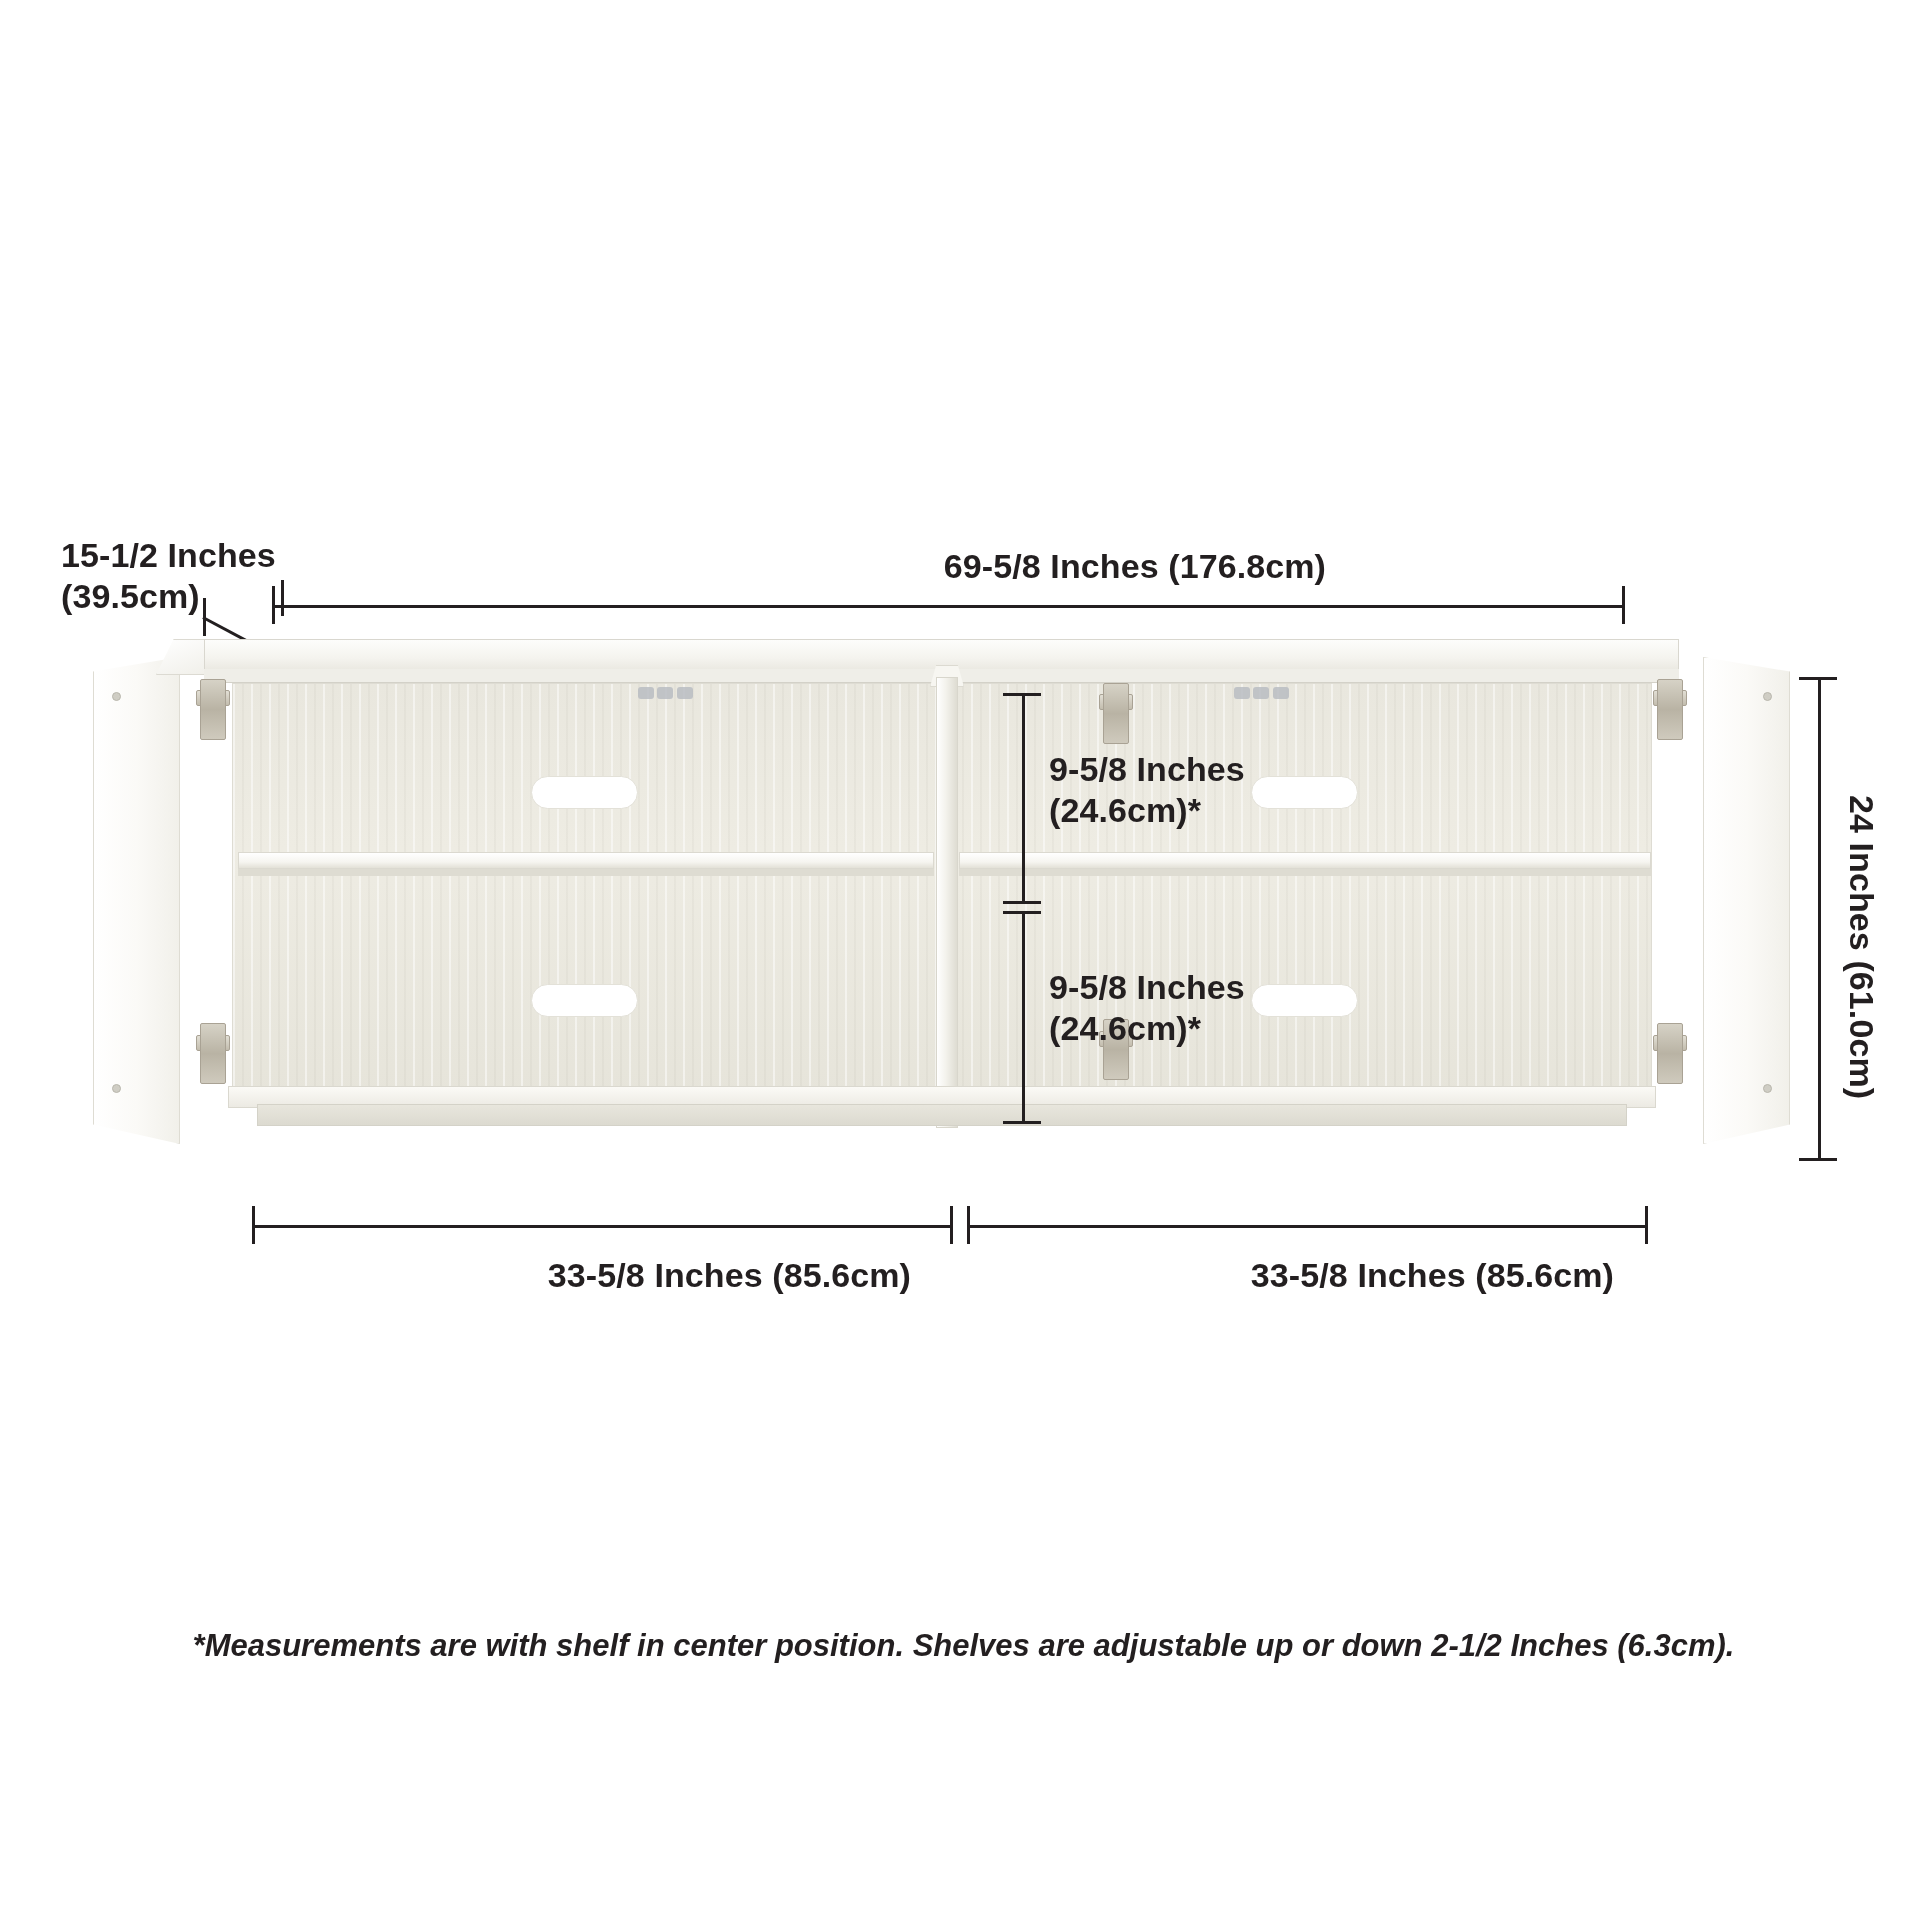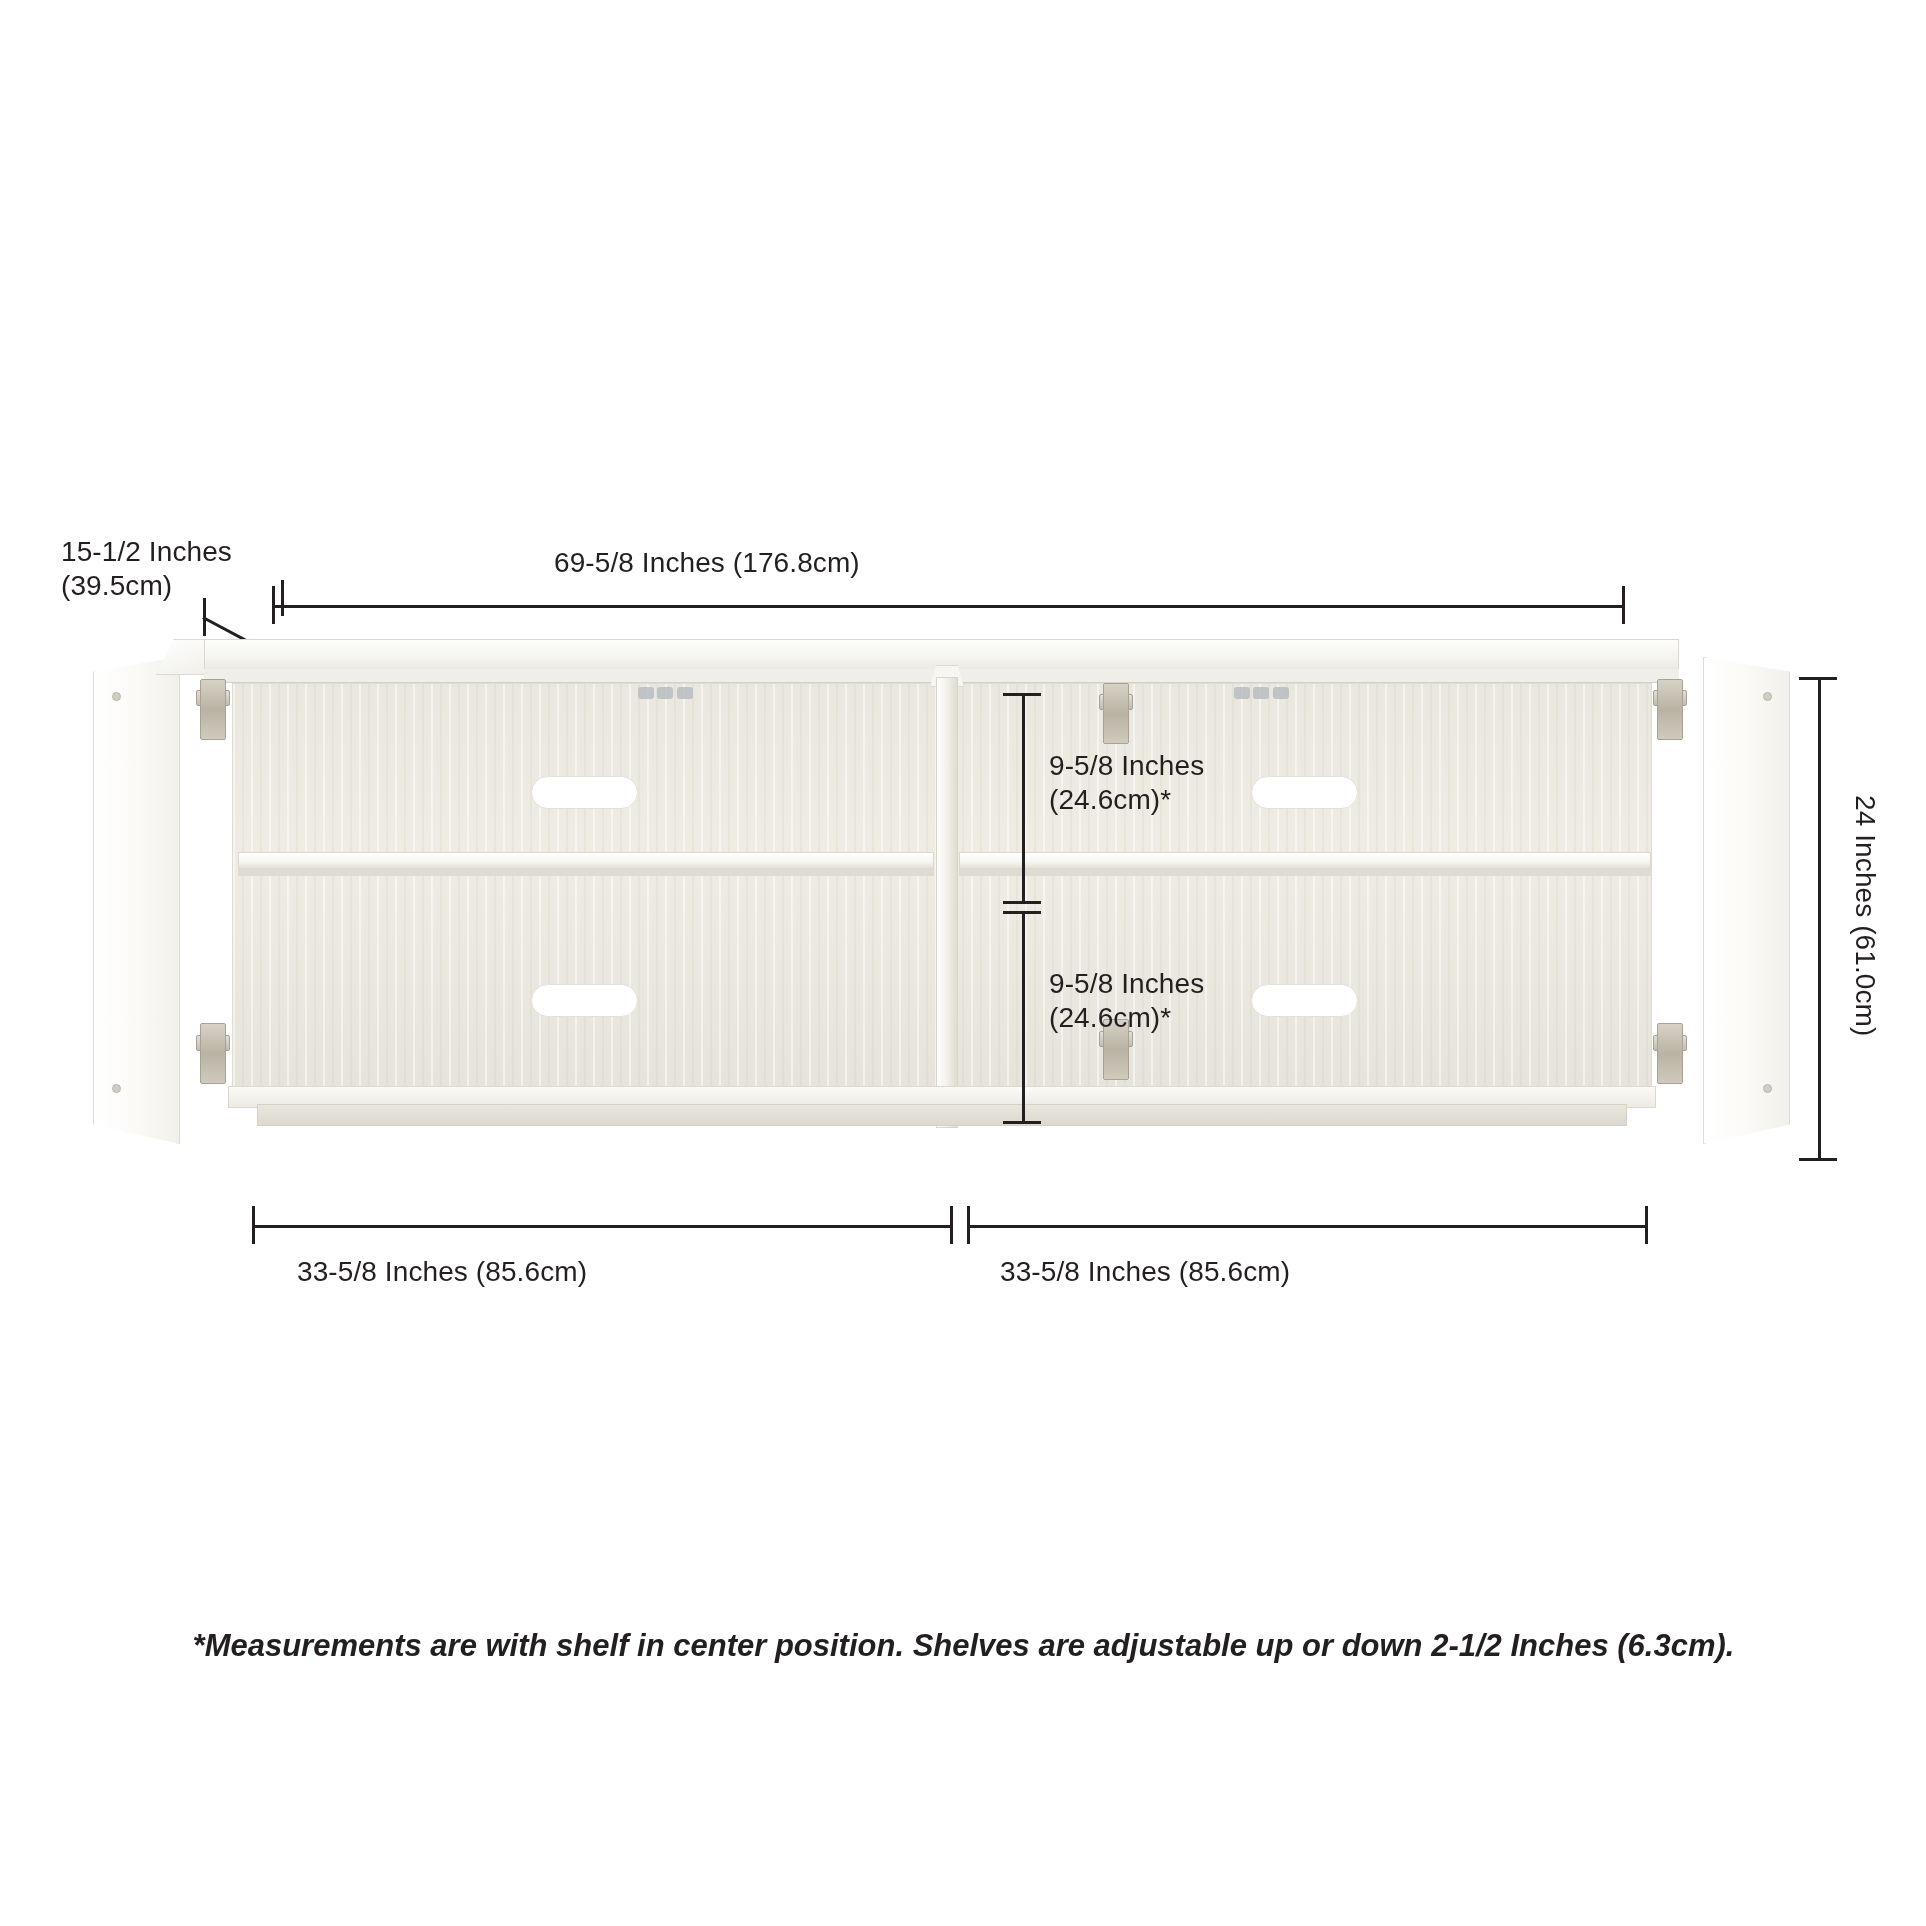--- a/index.html
+++ b/index.html
@@ -19,28 +19,28 @@
   #stage {
     position: absolute;
     left: 0; top: 0;
     width: 1927px;
     height: 1927px;
   }
 
   
   .dim-label {
     position: absolute;
-    font-size: 28px;
-    font-weight: 400;
+    font-size: 34px;
+    font-weight: 700;
     letter-spacing: 0.1px;
     color: #231f20;
     line-height: 1.22;
     white-space: pre-line;
   }
-  .dim-label.center { text-align: left; }
+  .dim-label.center { text-align: right; }
 
   
   .hline {
     position: absolute;
     height: 0;
     border-top: 3px solid #231f20;
   }
   .vline {
     position: absolute;
     width: 0;

